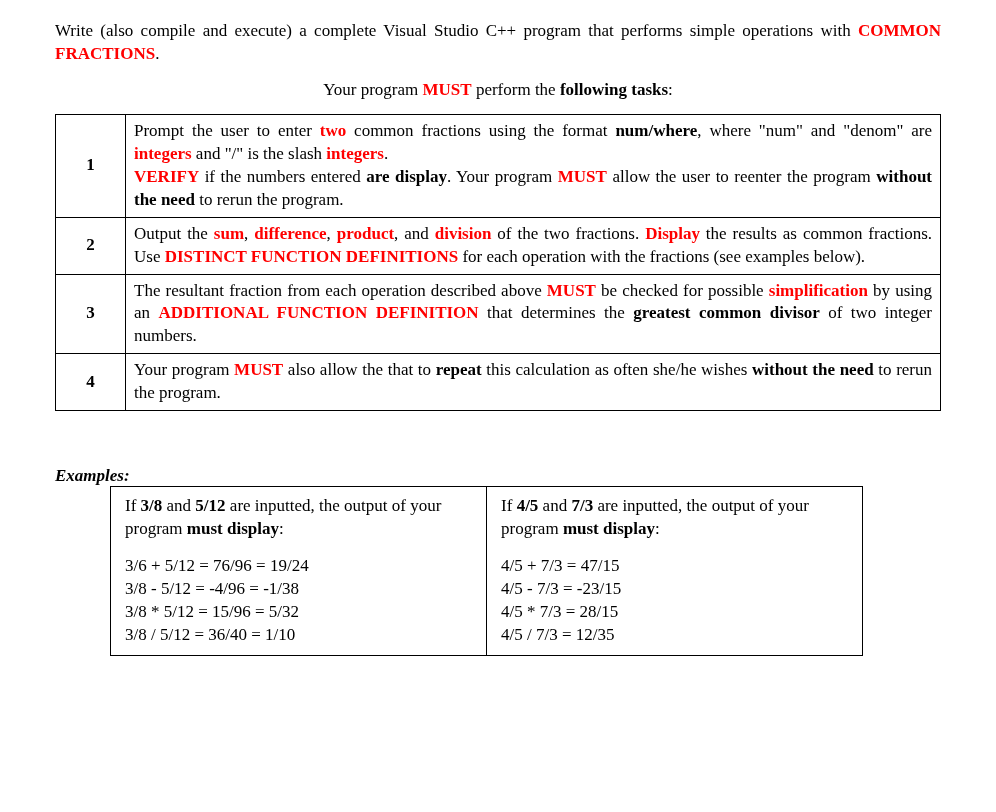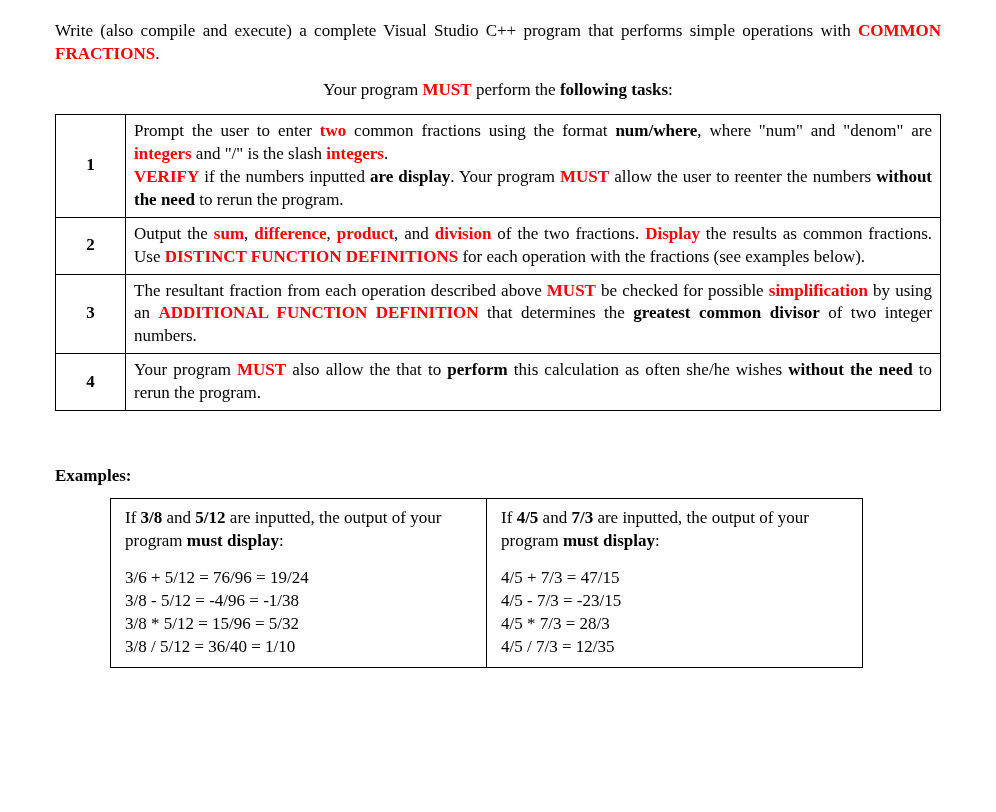--- a/index.html
+++ b/index.html
@@ -24,21 +24,21 @@
     }
     table.tasks th, table.tasks td {
       border: 1px solid #000;
       padding: 5px 8px;
       vertical-align: top;
       line-height: 1.35;
     }
     table.tasks th { font-weight: bold; text-align: center; }
     table.tasks td.num { text-align: center; vertical-align: middle; font-weight: bold; width: 70px; }
     table.tasks td.desc { text-align: justify; }
-    .examples-heading { font-weight: bold; margin-top: 55px; margin-bottom: 12px; }
+    .examples-heading { font-style: italic; font-weight: bold; margin-top: 55px; }
     table.examples {
       border-collapse: collapse;
       margin-left: 55px;
       width: 85%;
     }
     table.examples td {
       border: 1px solid #000;
       padding: 8px 14px;
       vertical-align: top;
       width: 50%;
@@ -60,40 +60,40 @@
 
 <table class="tasks">
   <tbody>
   <tr>
     <td class="num">1</td>
     <td class="desc">
       <div>
         <span>Prompt the user to enter </span><span class="red bold">two</span><span> common fractions using the format </span><span class="bold">num/where</span><span>, where "num" and "denom" are </span><span class="red bold">integers</span><span> and "/" is the slash </span><span class="red bold">integers</span><span>.</span>
       </div>
       <div>
-        <span class="red bold uline">VERIFY</span><span> if the numbers inputted </span><span class="bold uline">are display</span><span>. Your program </span><span class="red bold uline">MUST</span><span> allow the user to reenter the numbers </span><span class="bold uline">without the need</span><span> to rerun the program.</span>
+        <span class="red bold uline">VERIFY</span><span> if the numbers entered </span><span class="bold uline">are display</span><span>. Your program </span><span class="red bold uline">MUST</span><span> allow the user to reenter the program </span><span class="bold uline">without the need</span><span> to rerun the program.</span>
       </div>
     </td>
   </tr>
   <tr>
     <td class="num">2</td>
     <td class="desc">
       <span>Output the </span><span class="red bold">sum</span><span>, </span><span class="red bold">difference</span><span>, </span><span class="red bold">product</span><span>, and </span><span class="red bold">division</span><span> of the two fractions. </span><span class="red bold">Display</span><span> the results as common fractions. Use </span><span class="red bold uline">DISTINCT FUNCTION DEFINITIONS</span><span> for each operation with the fractions (see examples below).</span>
     </td>
   </tr>
   <tr>
     <td class="num">3</td>
     <td class="desc">
       <span>The resultant fraction from each operation described above </span><span class="red bold uline">MUST</span><span> be checked for possible </span><span class="red bold">simplification</span><span> by using an </span><span class="red bold uline">ADDITIONAL FUNCTION DEFINITION</span><span> that determines the </span><span class="bold">greatest common divisor</span><span> of two integer numbers.</span>
     </td>
   </tr>
   <tr>
     <td class="num">4</td>
     <td class="desc">
-      <span>Your program </span><span class="red bold uline">MUST</span><span> also allow the that to </span><span class="bold">perform</span><span> this calculation as often she/he wishes </span><span class="bold uline">without the need</span><span> to rerun the program.</span>
+      <span>Your program </span><span class="red bold uline">MUST</span><span> also allow the that to </span><span class="bold">repeat</span><span> this calculation as often she/he wishes </span><span class="bold uline">without the need</span><span> to rerun the program.</span>
     </td>
   </tr>
 </tbody>
   </table>
 
 <div class="examples-heading"><span>Examples:</span></div>
 
 <table class="examples">
   <tbody>
       <tr>
@@ -105,18 +105,18 @@
       <div class="ex-line">3/8 - 5/12 = -4/96 = -1/38</div>
       <div class="ex-line">3/8 * 5/12 = 15/96 = 5/32</div>
       <div class="ex-line">3/8 / 5/12 = 36/40 = 1/10</div>
     </td>
     <td>
       <div class="ex-intro">
         <span>If </span><span class="bold">4/5</span><span> and </span><span class="bold">7/3</span><span> are inputted, the output of your program </span><span class="bold uline">must display</span><span>:</span>
       </div>
       <div class="ex-line">4/5 + 7/3 = 47/15</div>
       <div class="ex-line">4/5 - 7/3 = -23/15</div>
-      <div class="ex-line">4/5 * 7/3 = 28/3</div>
+      <div class="ex-line">4/5 * 7/3 = 28/15</div>
       <div class="ex-line">4/5 / 7/3 = 12/35</div>
     </td>
   </tr>
 </tbody>
   </table>
 
 </body></html>

